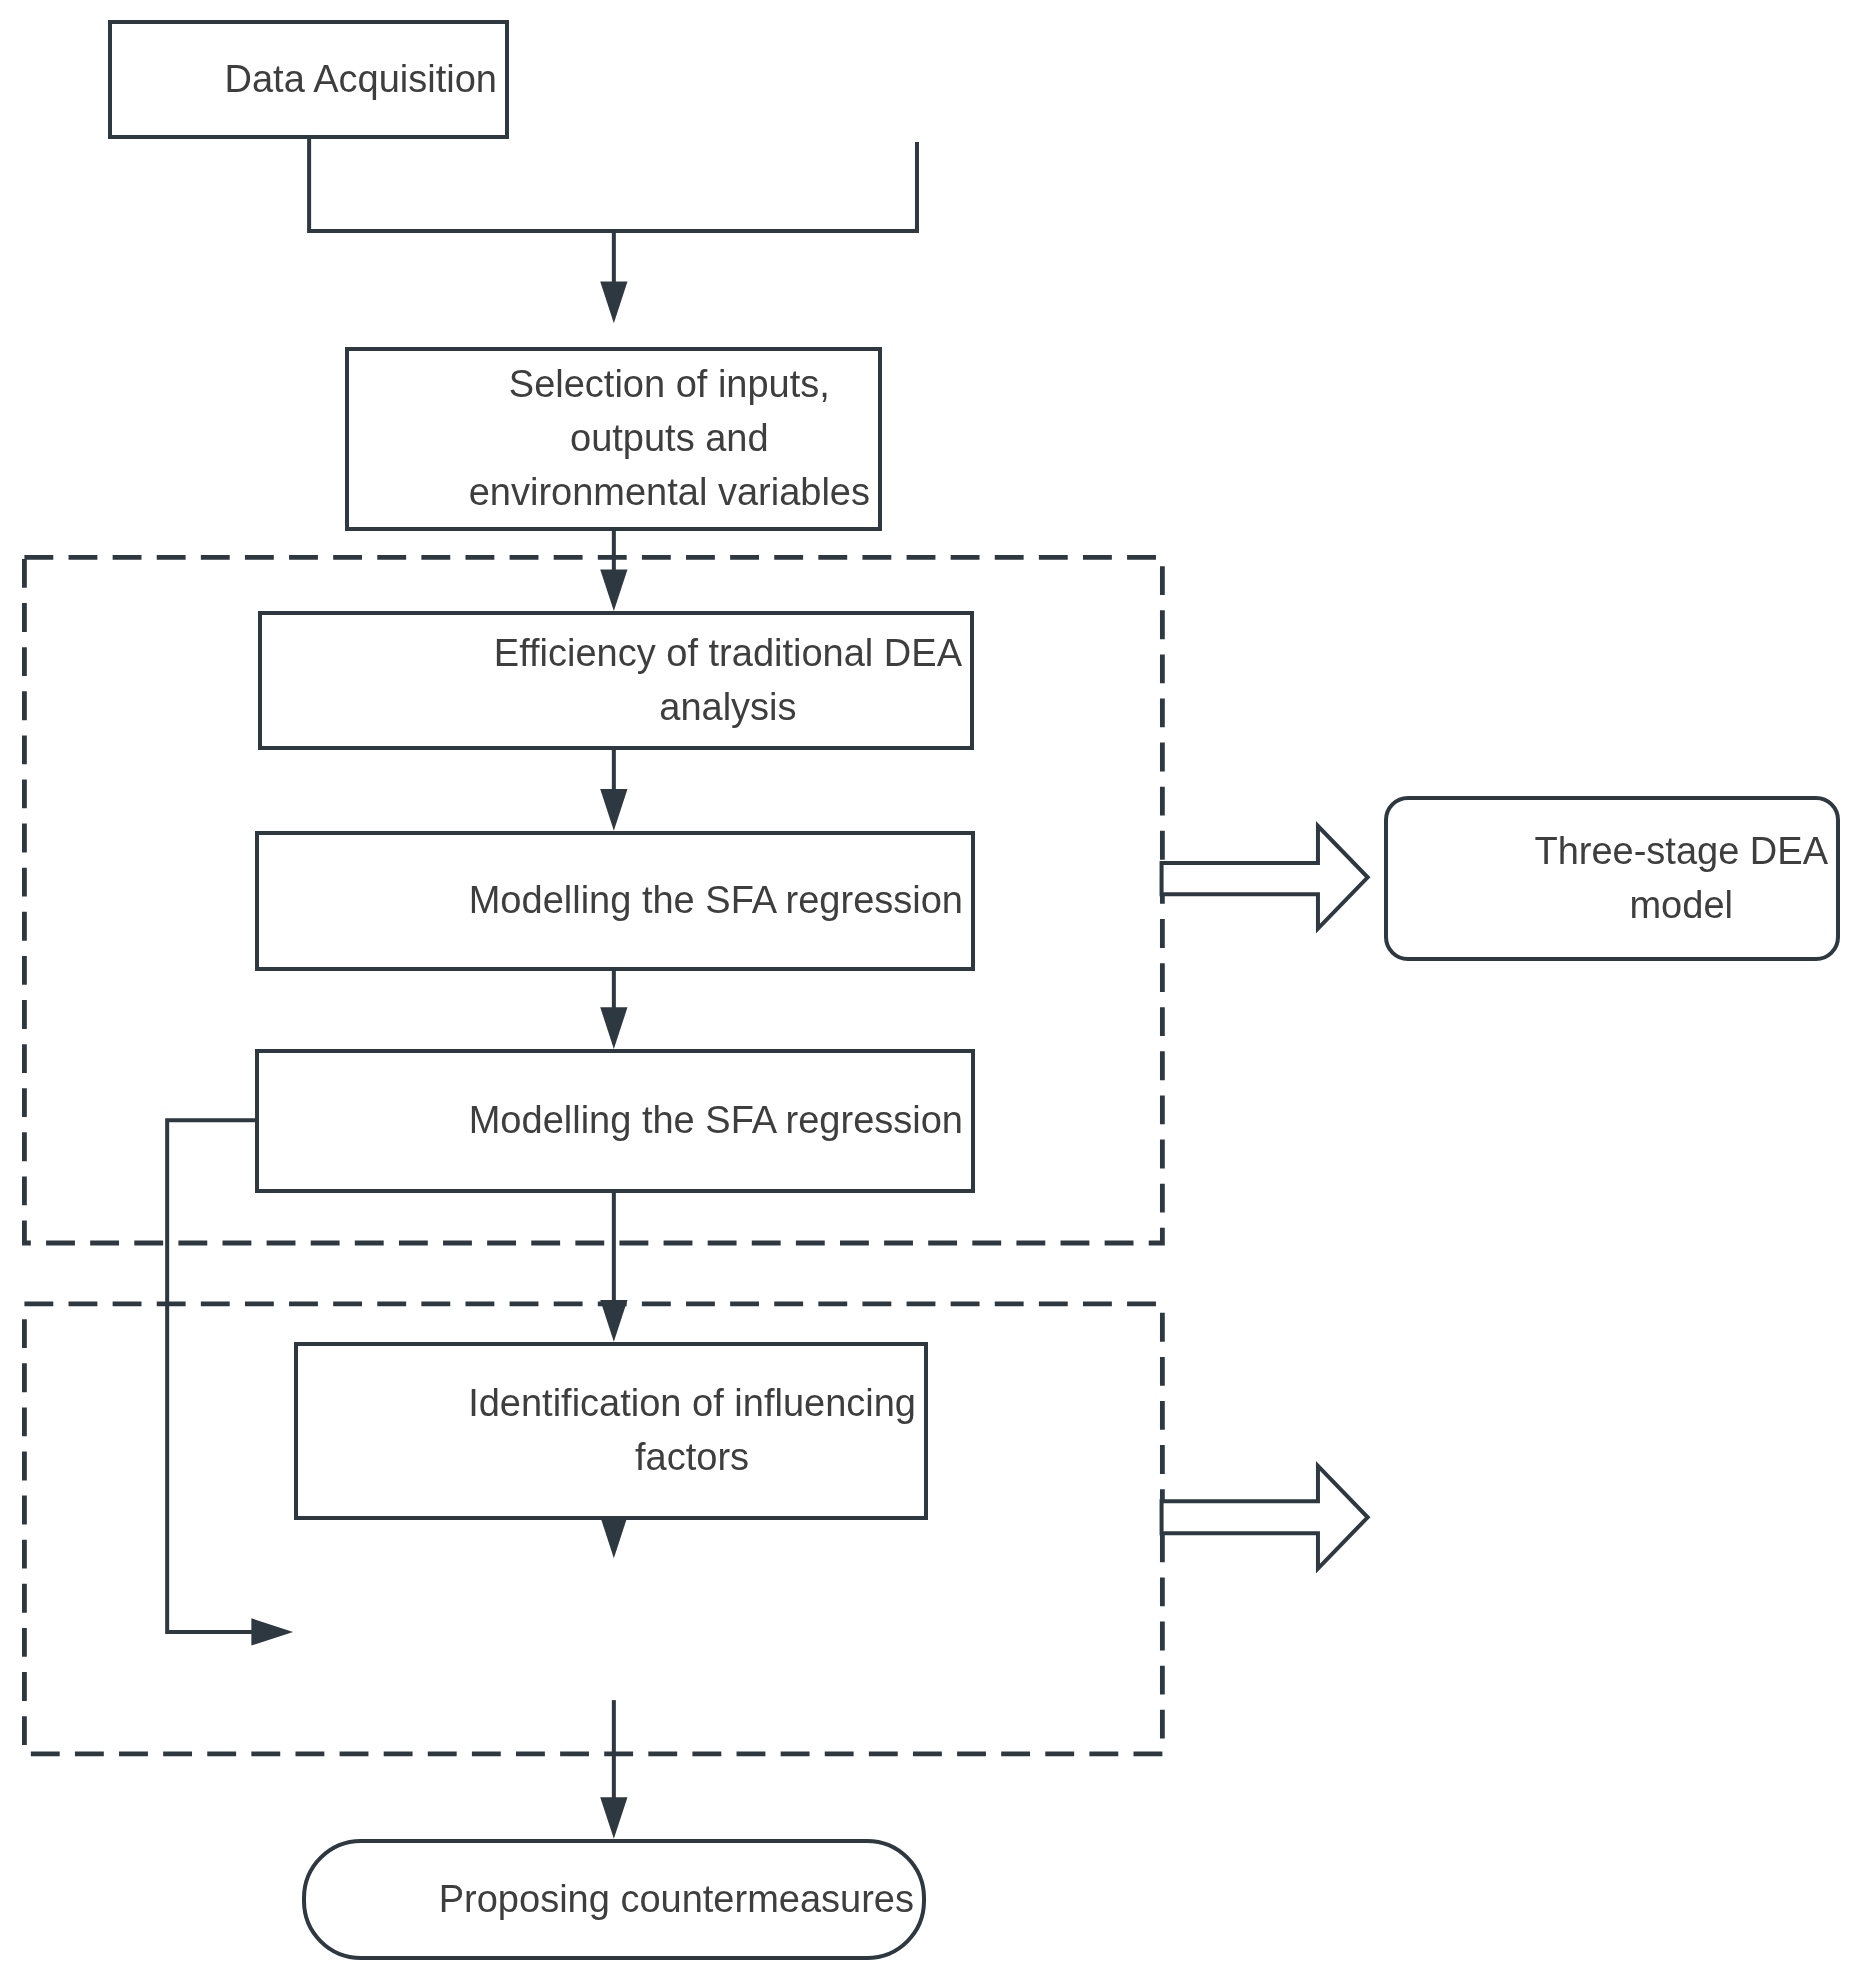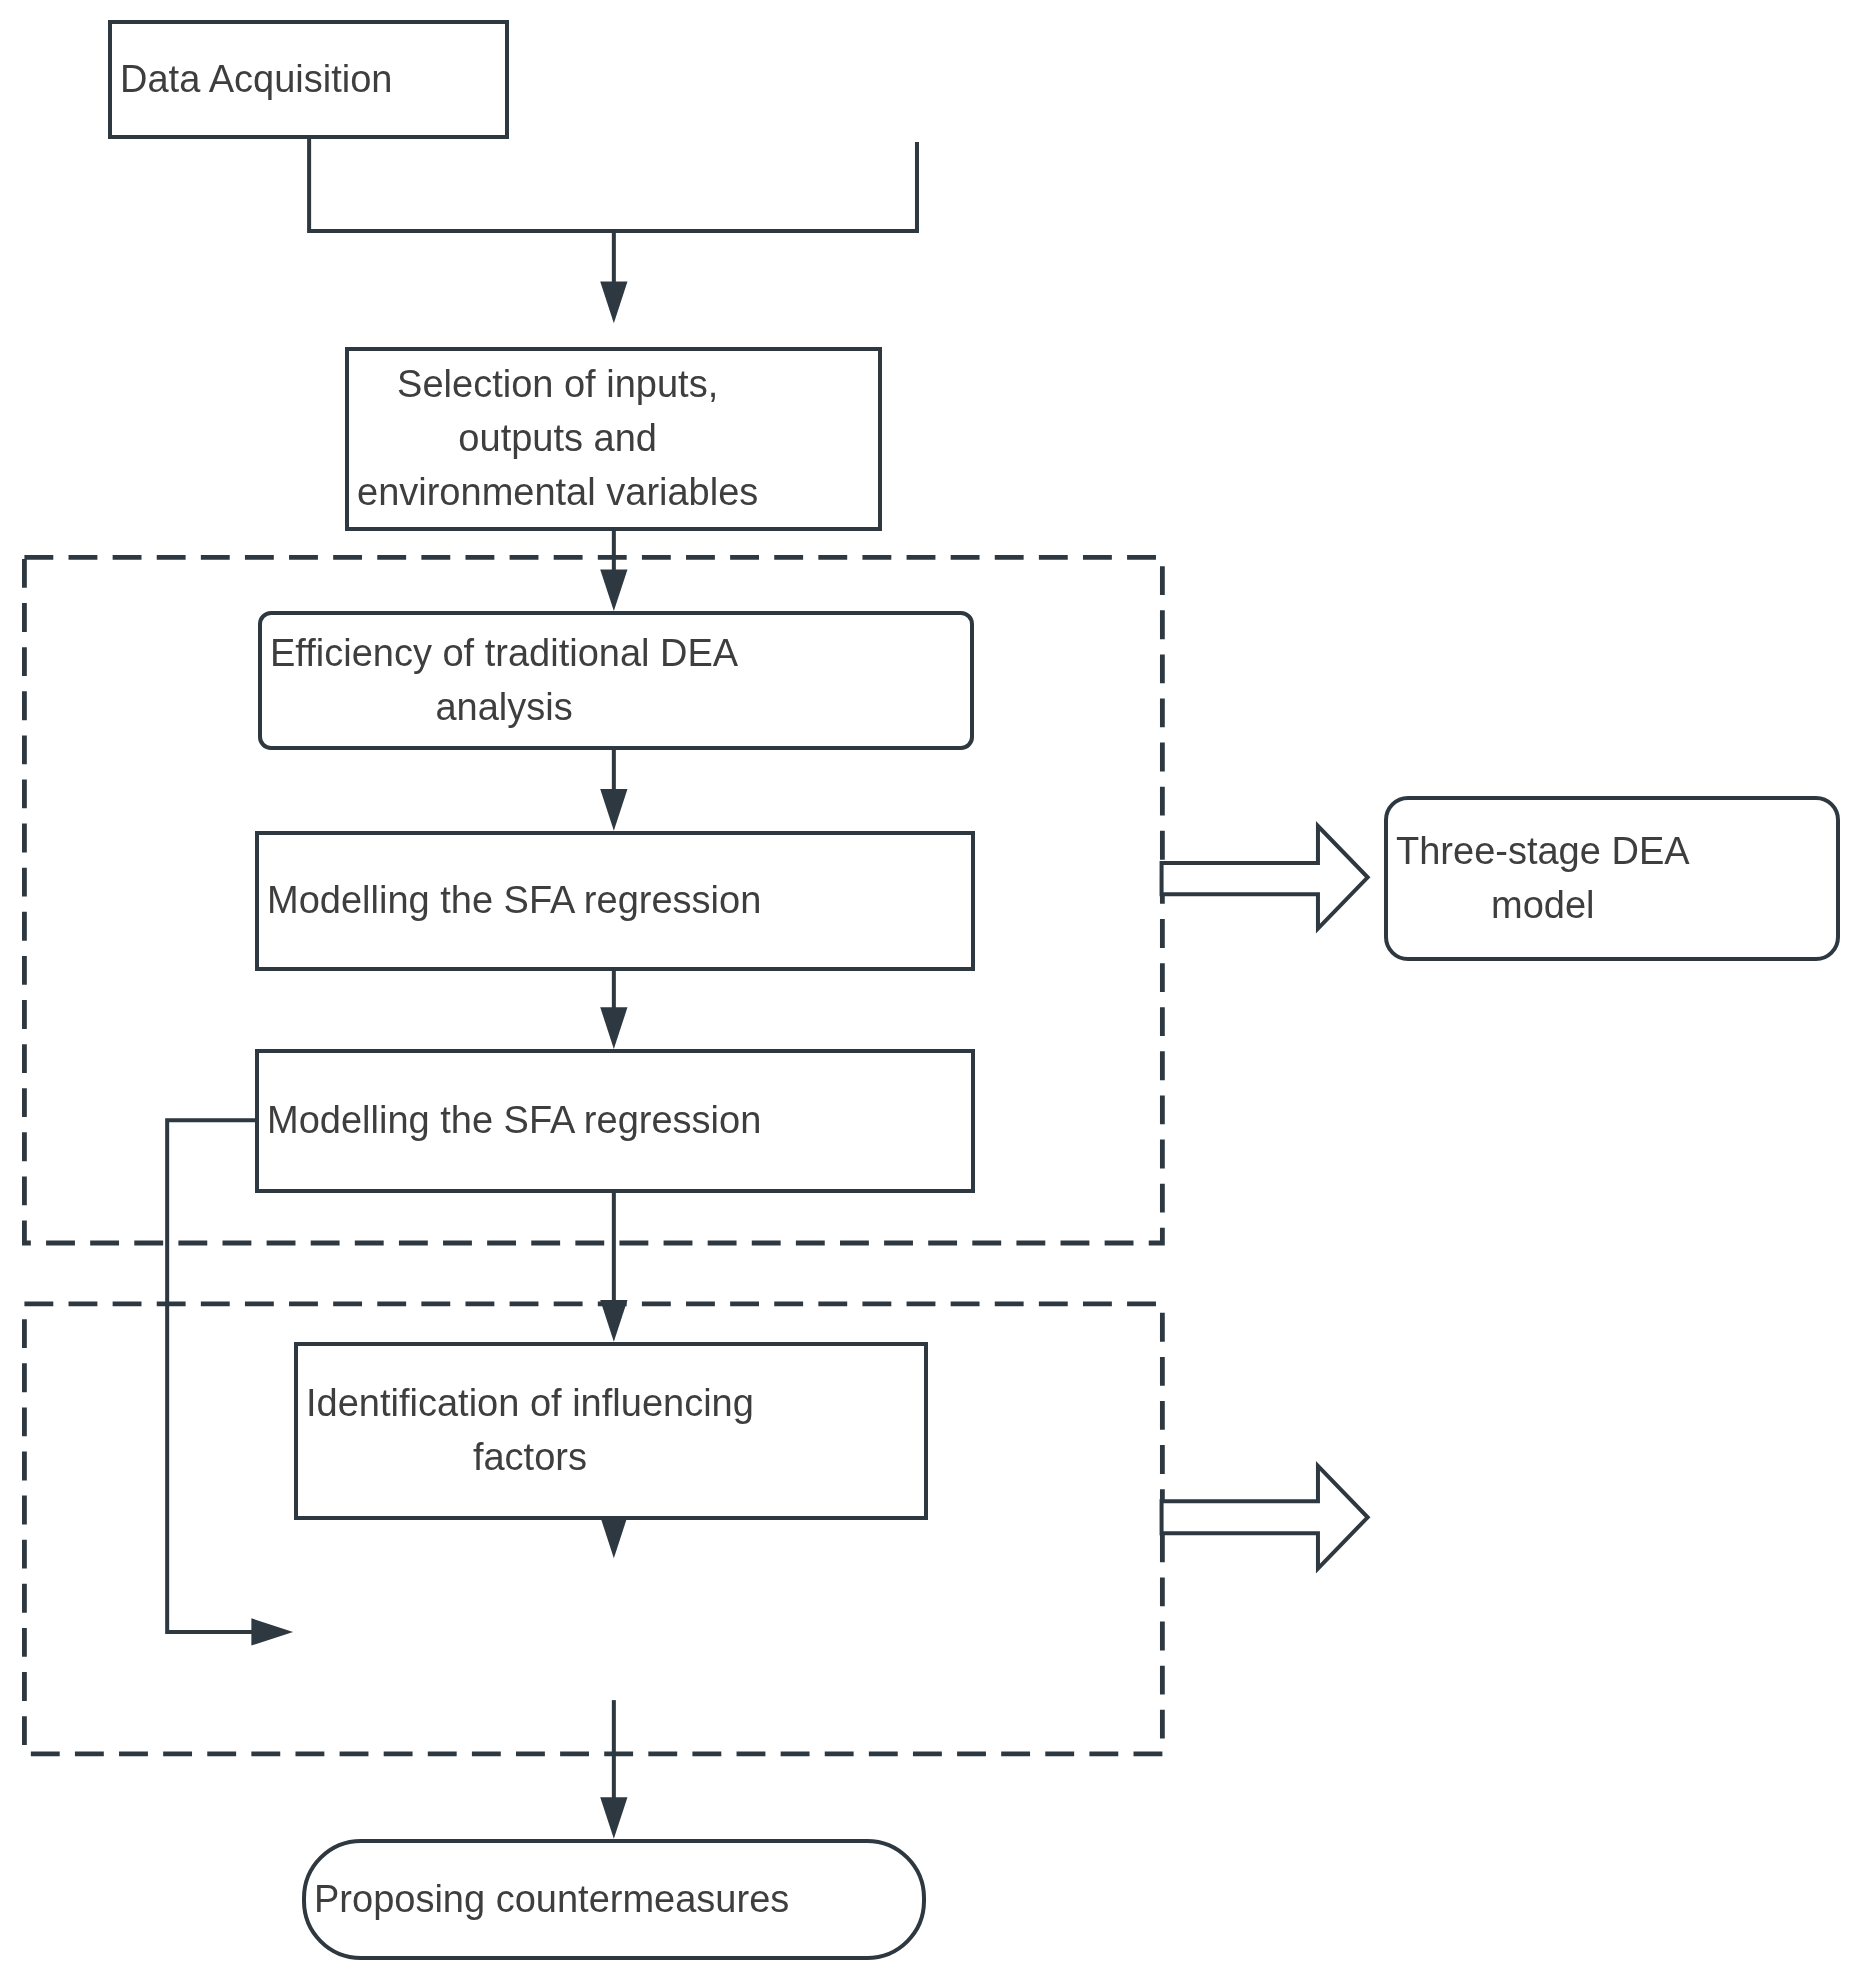--- a/index.html
+++ b/index.html
@@ -23,40 +23,41 @@
     width: 1850px;
     height: 1984px;
   }
   .node {
     position: absolute;
     box-sizing: border-box;
     border: 4.8px solid #2e3840;
     background: #ffffff;
     display: flex;
     align-items: center;
-    justify-content: flex-start;
+    justify-content: flex-end;
     text-align: center;
     z-index: 2;
+    padding-left: 31px;
   }
   .node .label {
     display: block;
     white-space: pre-line;
     font-size: 38px;
     line-height: 1.42;
     color: #3e3e3e;
     padding: 0 8px;
   }
   .rounded { border-radius: 24px; }
   .stadium { border-radius: 59px; }
 
   
   .n-data-acquisition  { left: 108px;  top: 20px;   width: 401px; height: 119px; }
   .n-literature-survey { left: 703px;  top: 16px;   width: 429px; height: 126px; }
   .n-selection         { left: 345px;  top: 323px;  width: 537px; height: 184px; margin-top: 24px; }
-  .n-efficiency        { left: 258px;  top: 611px;  width: 716px; height: 139px; border-radius: 13px; }
+  .n-efficiency        { left: 258px;  top: 611px;  width: 716px; height: 139px; }
   .n-sfa-1             { left: 255px;  top: 831px; width: 720px; height: 140px; }
   .n-sfa-2             { left: 255px;  top: 1049px; width: 720px; height: 144px; }
   .n-identification    { left: 294px;  top: 1342px; width: 634px; height: 178px; }
   .n-tobit-regression  { left: 294px;  top: 1558px; width: 634px; height: 142px; }
   .n-proposing         { left: 302px;  top: 1839px; width: 624px; height: 121px; }
   .n-three-stage-dea   { left: 1384px; top: 796px;  width: 456px; height: 165px; }
   .n-tobit-model       { left: 1384px; top: 1435px; width: 456px; height: 163px; }
 </style>
 </head>
 <body>

